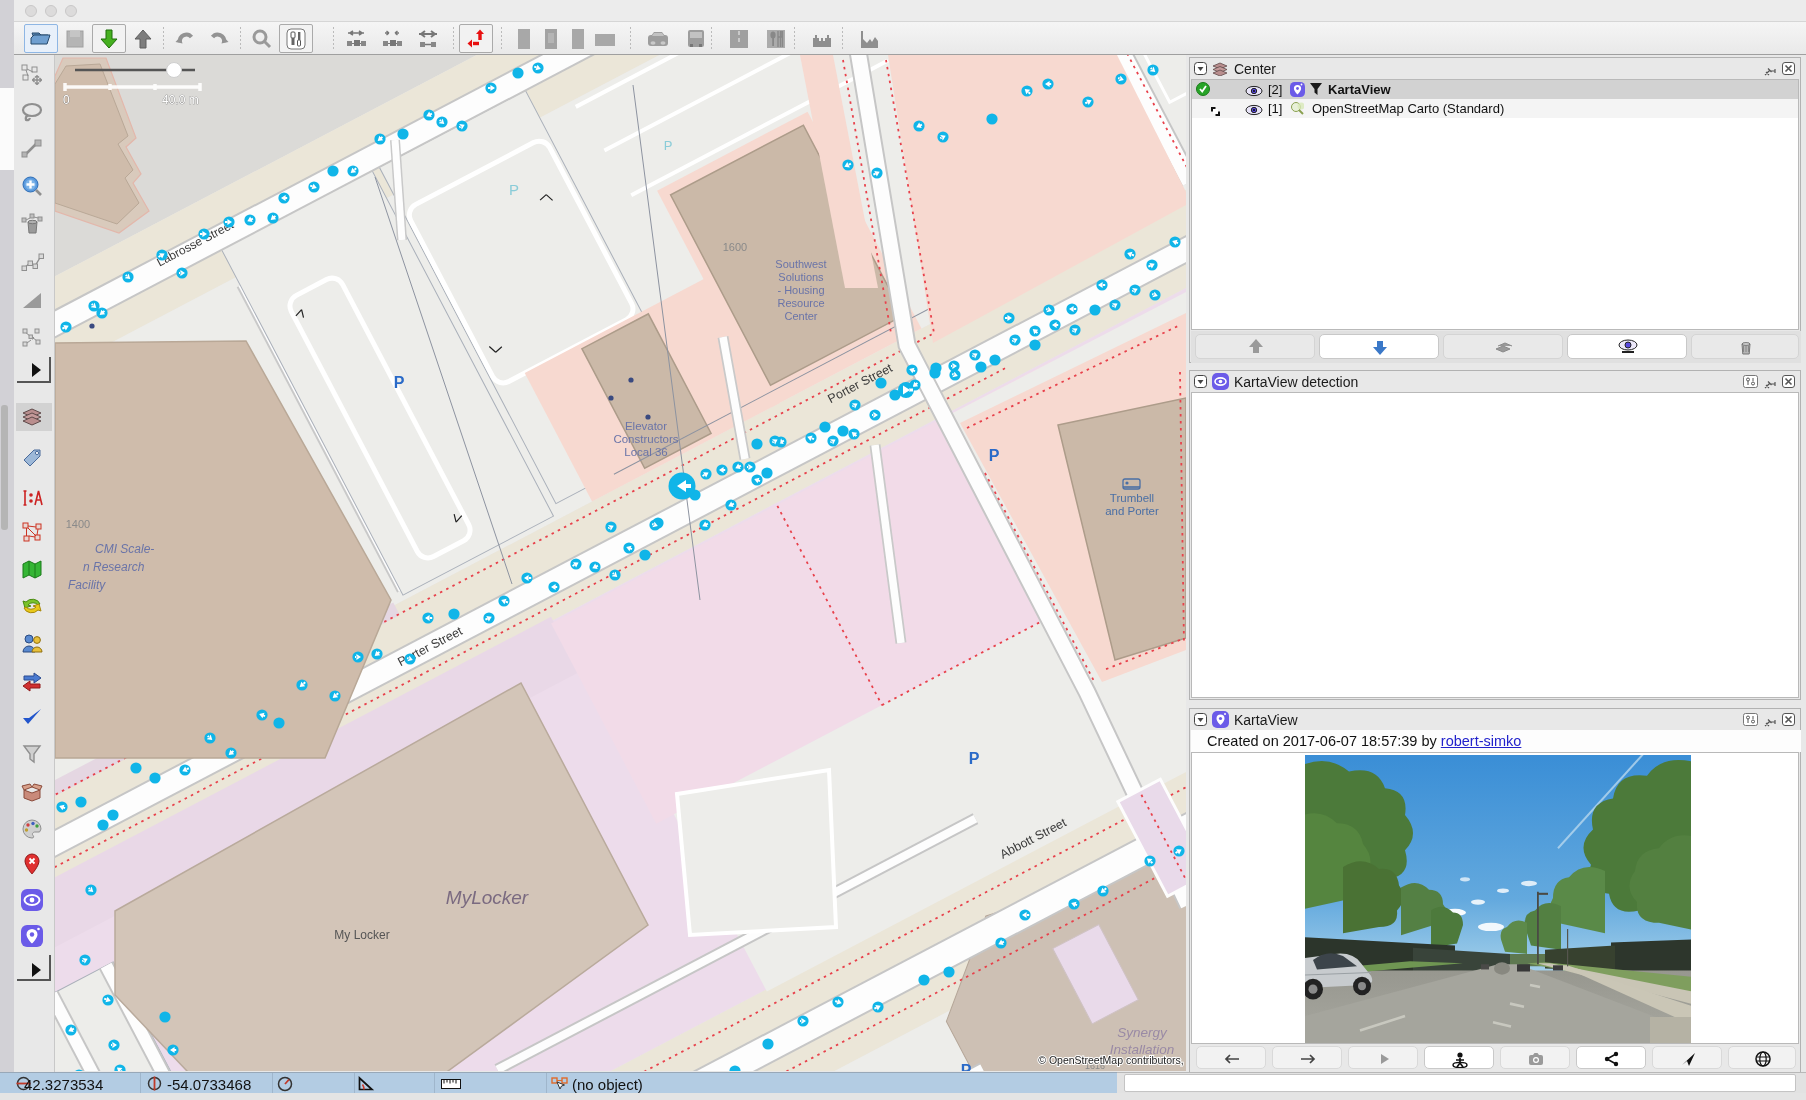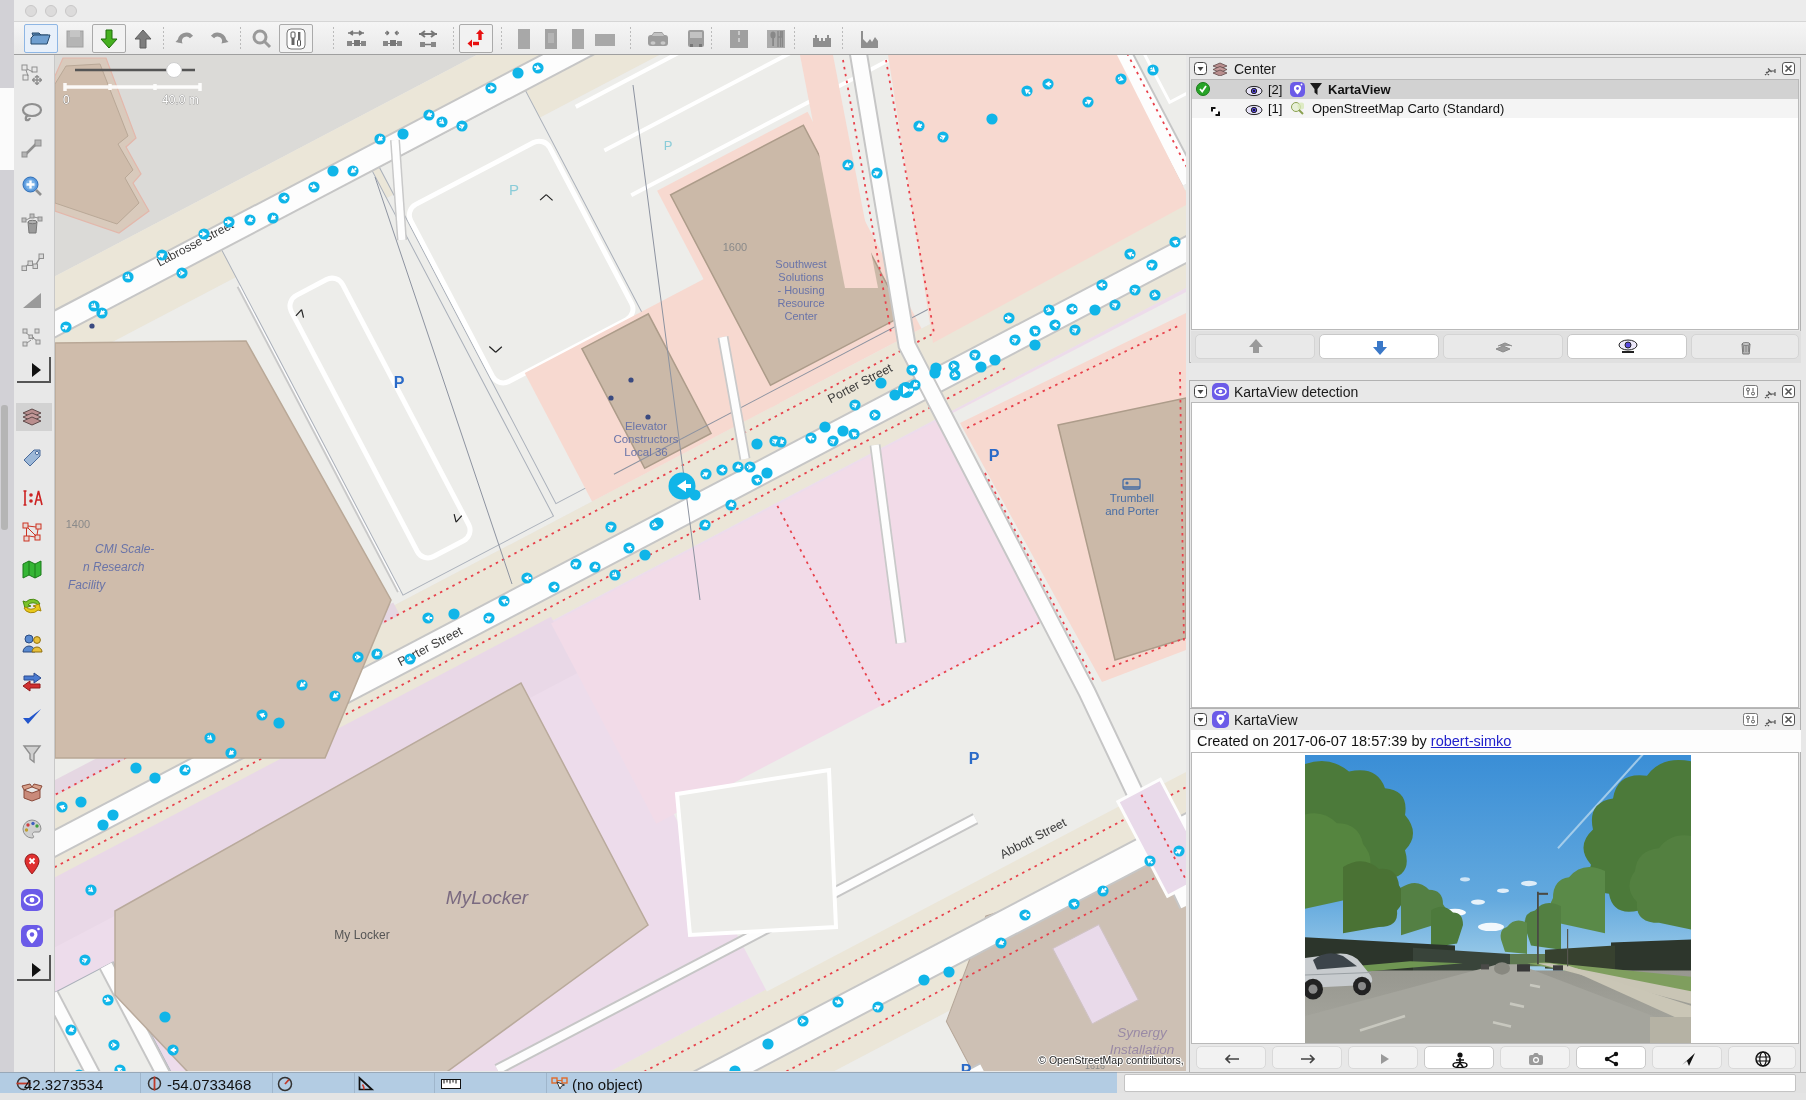--- a/index.html
+++ b/index.html
@@ -775,21 +775,21 @@
         </div>
         <div style="position:absolute;left:500px;top:3px;width:108px;height:25px;background:#e9e9e9;border:1px solid #d4d4d4;border-radius:5px;">
           <div style="margin:2px 0 0 44px"><svg width="20" height="20" viewBox="0 0 20 20">
               <path d="M6 7 h8 l-0.8 10 h-6.4 z" fill="#b5b5b5" stroke="#777"></path>
               <ellipse cx="10" cy="7" rx="4" ry="1.4" fill="#d5d5d5" stroke="#777"></ellipse>
               <path d="M7.5 9 v6 M10 9 v6 M12.5 9 v6" stroke="#888"></path>
             </svg></div>
         </div>
       </div>
     </div>
-    <div class="panel" style="top:325px;height:330px">
+    <div class="panel" style="top:315px;height:330px">
       <div class="phead">
         <span style="position:absolute;left:4px;top:4px"><svg width="13" height="13" viewBox="0 0 13 13">
             <rect x="0.5" y="0.5" width="12" height="12" rx="3" fill="#fff" stroke="#444"></rect>
             <path d="M3.5 5 h6 l-3 4 z" fill="#444"></path>
           </svg></span>
         <span style="position:absolute;left:22px;top:2px"><svg width="17" height="17" viewBox="0 0 17 17">
             <rect x="0" y="0" width="17" height="17" rx="5" fill="#6b5be8"></rect>
             <ellipse cx="8.5" cy="8.5" rx="5.5" ry="3.6" fill="none" stroke="#fff" stroke-width="1.6"></ellipse>
             <circle cx="8.5" cy="8.5" r="1.8" fill="#fff"></circle>
           </svg></span>
@@ -831,21 +831,21 @@
           </svg></span>
         <span style="position:absolute;right:24px;top:5px"><svg width="13" height="10" viewBox="0 0 13 10">
             <path d="M2 9 l5 -5 m-2 -1.5 l3.5 3.5 m-5.5 0 l3 3 M8 5 h4 m0 -2 v4" stroke="#555" stroke-width="1.2" fill="none"></path>
           </svg></span>
         <span style="position:absolute;right:5px;top:4px"><svg width="13" height="13" viewBox="0 0 13 13">
             <rect x="0.5" y="0.5" width="12" height="12" rx="2.5" fill="#fff" stroke="#555"></rect>
             <path d="M3.5 3.5 l6 6 m0 -6 l-6 6" stroke="#555" stroke-width="1.6"></path>
           </svg></span>
       </div>
       <div style="position:absolute;left:1px;top:21px;width:610px;height:22px;background:#fdfdfd;font-size:14.5px;color:#111">
-        <span style="position:absolute;left:6px;top:3px">Created on 2017-06-07 18:57:39 by <a style="color:#2222cc;text-decoration:underline">robert-simko</a></span>
+        <span style="position:absolute;left:16px;top:3px">Created on 2017-06-07 18:57:39 by <a style="color:#2222cc;text-decoration:underline">robert-simko</a></span>
       </div>
       <div class="pwhite" style="top:43px;height:292px">
         <div style="position:absolute;left:113px;top:2px"><svg width="386" height="288" viewBox="0 0 386 278" preserveAspectRatio="none">
 <defs>
               <linearGradient id="sky" x1="0" y1="0" x2="0" y2="1">
 <stop offset="0" stop-color="#3a8ed6"></stop>
                 <stop offset="0.5" stop-color="#63a9de"></stop>
                 <stop offset="0.8" stop-color="#b0d7ec"></stop>
                 <stop offset="1" stop-color="#ddeef7"></stop>
               </linearGradient>

